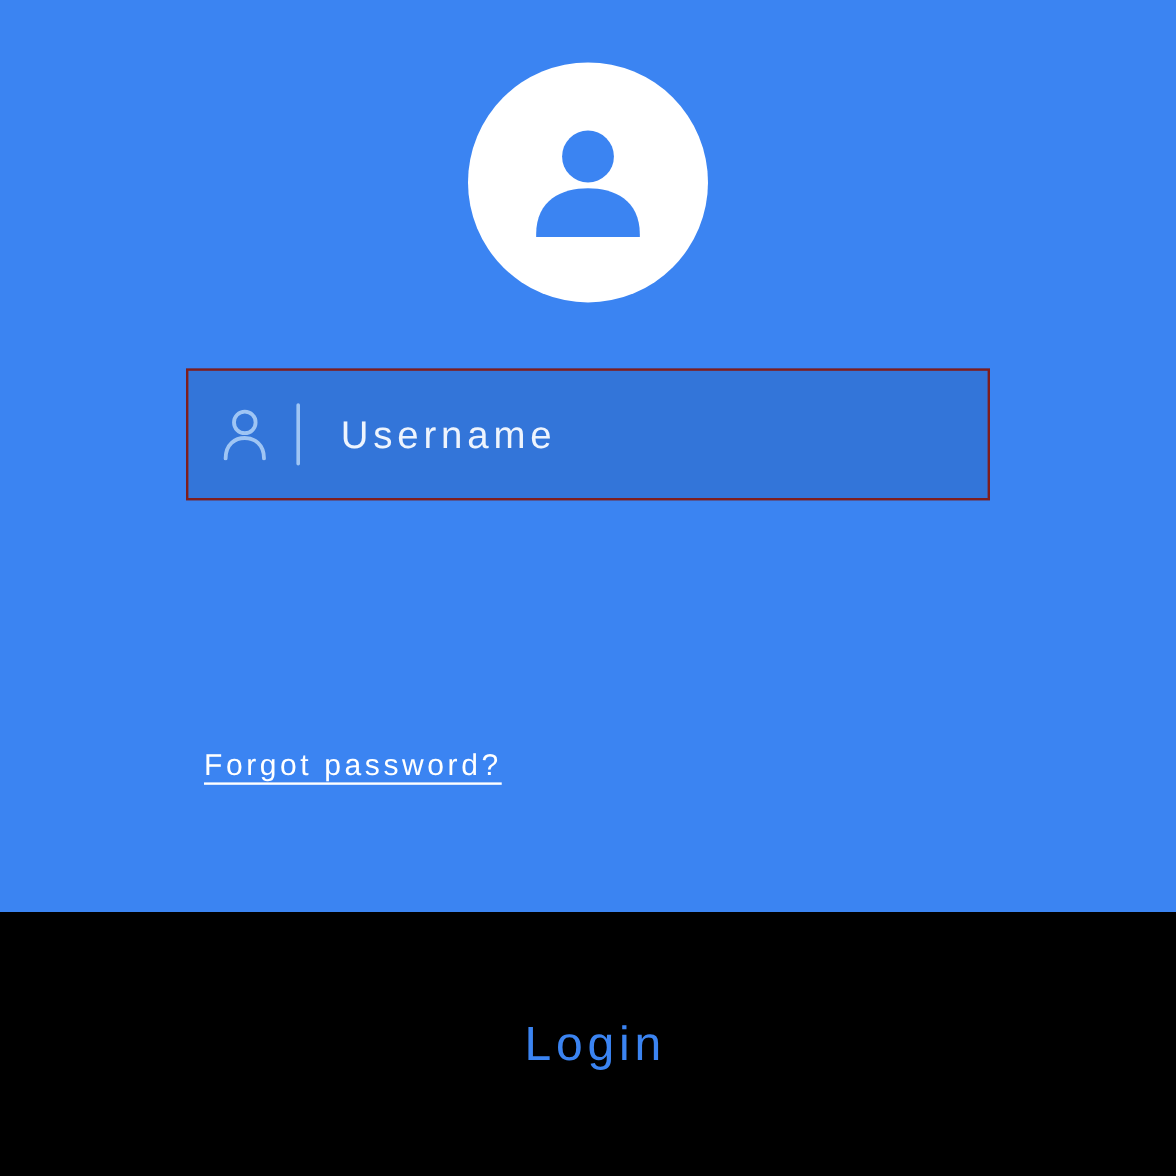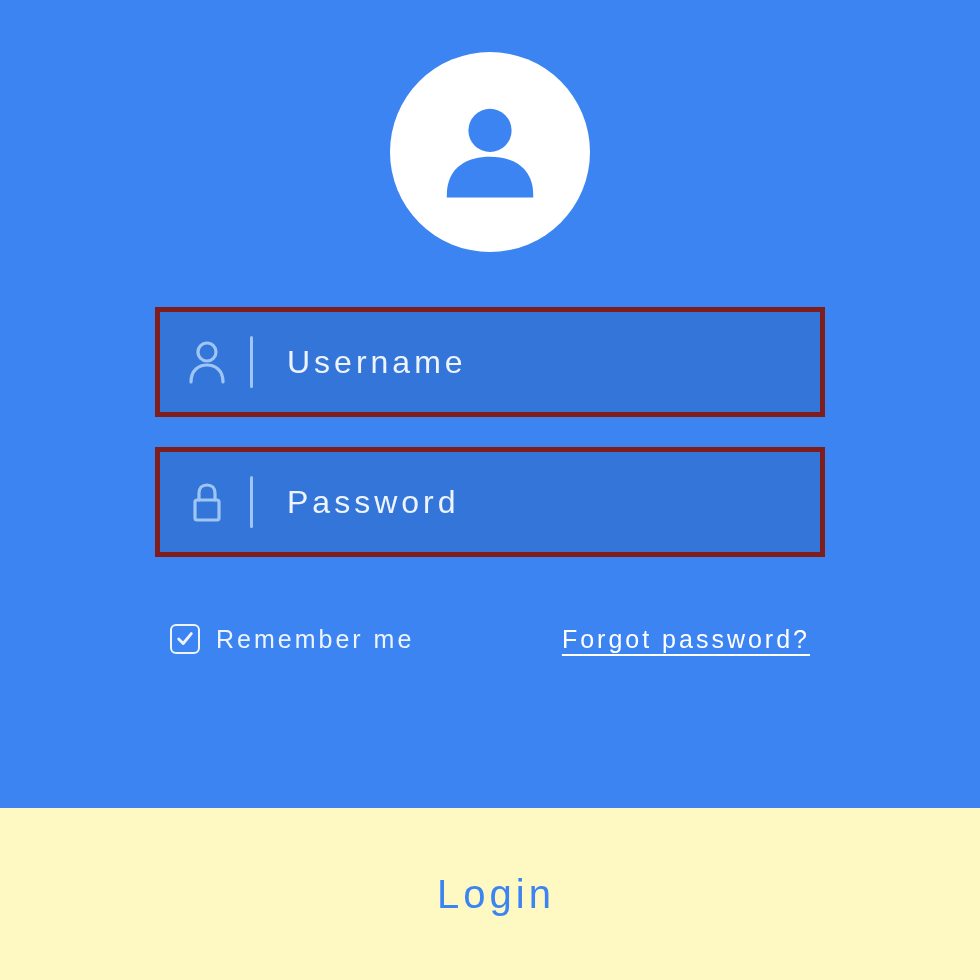--- a/index.html
+++ b/index.html
@@ -16,21 +16,21 @@
   }
   .avatar-icon svg { width: 120px; height: 120px; display: block; }
   .avatar-icon svg .fg { fill: #3b84f2; }
 
   .form {
     position: absolute; left: 50%; transform: translateX(-50%);
     top: 307px; width: 670px;
   }
   .field {
     height: 110px;
-    border: 5px solid #7f1d1d;
+    border: 2px solid #7f1d1d;
     background: #3375d9;
     display: flex; align-items: center;
     padding: 0 22px 0 22px;
     margin-bottom: 30px;
   }
   .field-icon {
     width: 50px; display:flex; align-items:center; justify-content:center;
   }
   .field-icon svg { width: 40px; height: 44px; }
   .field-icon svg * { stroke: #9fc5f4; fill: none; stroke-width: 3.2; stroke-linecap: round; }
@@ -63,22 +63,22 @@
   .cb svg { width: 18px; height: 18px; }
   .cb svg path { stroke: #eef4fd; stroke-width: 3.2; fill: none; stroke-linecap: round; stroke-linejoin: round; }
   .forgot {
     color: #ffffff; text-decoration: underline;
     text-underline-offset: 6px;
     cursor: pointer;
   }
 
   .login-bar {
     position: absolute; left: 0; right: 0; bottom: 0;
-    height: 172px;
-    background: #fef9c3;
+    height: 220px;
+    background: #000000;
     display: flex; align-items: center; justify-content: center;
     color: #3b84f2;
     font-size: 40px;
     letter-spacing: 4px;
     cursor: pointer;
     padding-left: 12px;
   }
 </style>
 </head>
 <body>
@@ -100,42 +100,24 @@
       <span class="field-icon">
         <svg viewBox="0 0 40 44">
           <circle cx="20" cy="12" r="9"></circle>
           <path d="M4 42 C4 30 12 25 20 25 C28 25 36 30 36 42"></path>
         </svg>
       </span>
       <span class="sep"></span>
       <input class="field-input" type="text" placeholder="Username" style="">
     </div>
 
-    <div class="field">
-      <span class="field-icon">
-        <svg viewBox="0 0 40 44">
-          <path d="M12 20 L12 13 C12 8 15 5 20 5 C25 5 28 8 28 13 L28 20"></path>
-          <rect x="8" y="20" width="24" height="20" rx="2"></rect>
-        </svg>
-      </span>
-      <span class="sep"></span>
-      <input class="field-input" type="password" placeholder="Password" style="">
-    </div>
 
   </div>
 
   <div class="aux-row">
-    <label class="remember">
-      <span class="cb">
-        <svg viewBox="0 0 20 20">
-            <path d="M3 10 L8 15 L17 4"></path>
-          </svg>
-      </span>
-      <span>Remember me</span>
-    </label>
     <a class="forgot">Forgot password?</a>
   </div>
 
   <div class="login-bar">
     <span>Login</span>
   </div>
 
 </div>
 
 </body></html>

